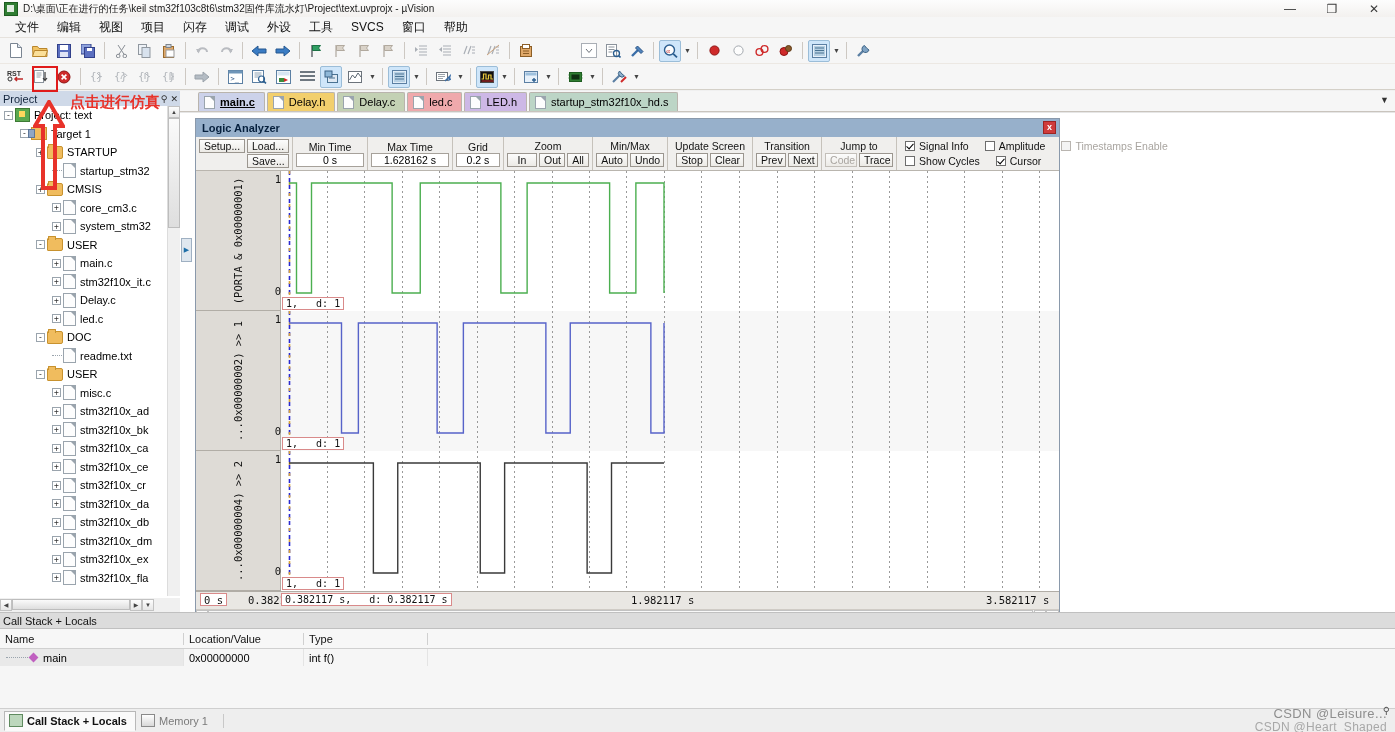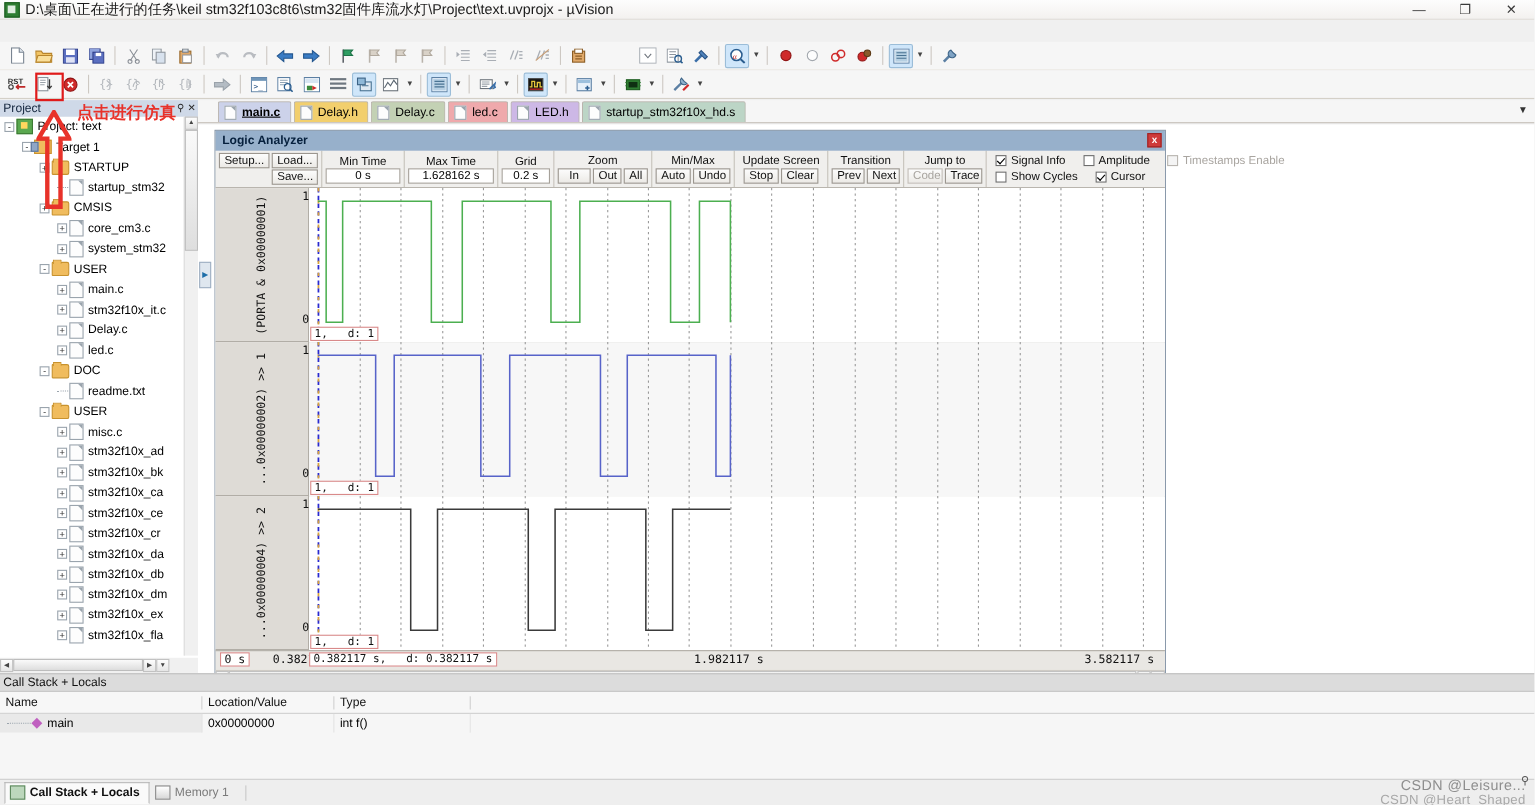--- a/index.html
+++ b/index.html
@@ -12,21 +12,21 @@
   .app{position:relative;width:1395px;height:732px;background:#f0f0f0;}
 
   
   .titlebar{position:absolute;left:0;top:0;width:1395px;height:17px;
     background:linear-gradient(#fdfdfd,#f3f1ef);border-bottom:1px solid #e2ded9;
     display:flex;align-items:center;}
   .tb-icon{width:12px;height:12px;margin-left:4px;margin-right:5px;
     background:#2f7d32;border:1px solid #1d5c20;position:relative;flex:none;}
   .tb-icon:after{content:"";position:absolute;left:2px;top:2px;width:7px;height:7px;
     background:#fff;opacity:.85;}
-  .tb-title{font-size:13px;color:#1a1a1a;white-space:nowrap;}
+  .tb-title{font-size:10px;color:#1a1a1a;white-space:nowrap;}
   .tb-btns{position:absolute;right:0;top:0;height:17px;display:flex;}
   .tb-btn{width:42px;height:17px;display:flex;align-items:center;justify-content:center;
     font-size:12px;color:#3a3a3a;line-height:1;}
 
   
   .menubar{position:absolute;left:0;top:17px;width:1395px;height:21px;
     background:#f6f6f6;border-bottom:1px solid #e6e2dd;display:flex;align-items:center;
     padding-left:6px;box-sizing:border-box;}
   .menu-item{padding:2px 9px;font-size:12px;color:#111;white-space:nowrap;}
 
@@ -219,20 +219,33 @@
   <div class="titlebar">
     <div class="tb-icon"></div>
     <div class="tb-title">D:\桌面\正在进行的任务\keil stm32f103c8t6\stm32固件库流水灯\Project\text.uvprojx - µVision</div>
     <div class="tb-btns">
       <div class="tb-btn">—</div>
       <div class="tb-btn">❐</div>
       <div class="tb-btn close">✕</div>
     </div>
   </div>
 
+  <div class="menubar" id="menubar">
+      <div class="menu-item">文件</div>
+      <div class="menu-item">编辑</div>
+      <div class="menu-item">视图</div>
+      <div class="menu-item">项目</div>
+      <div class="menu-item">闪存</div>
+      <div class="menu-item">调试</div>
+      <div class="menu-item">外设</div>
+      <div class="menu-item">工具</div>
+      <div class="menu-item">SVCS</div>
+      <div class="menu-item">窗口</div>
+      <div class="menu-item">帮助</div>
+    </div>
 
   <div class="toolbar t1">
     <div class="tbtn">
       <svg class="gl" width="14" height="15" viewBox="0 0 14 15">
           <path d="M1.5 .5h7l4 4v10h-11z" fill="#fff" stroke="#7a8592"></path>
           <path d="M8.5 .5v4h4" fill="#dfe6ee" stroke="#7a8592"></path>
         </svg>
       </div>
     <div class="tbtn">
       <svg class="gl" width="16" height="14" viewBox="0 0 16 14">

